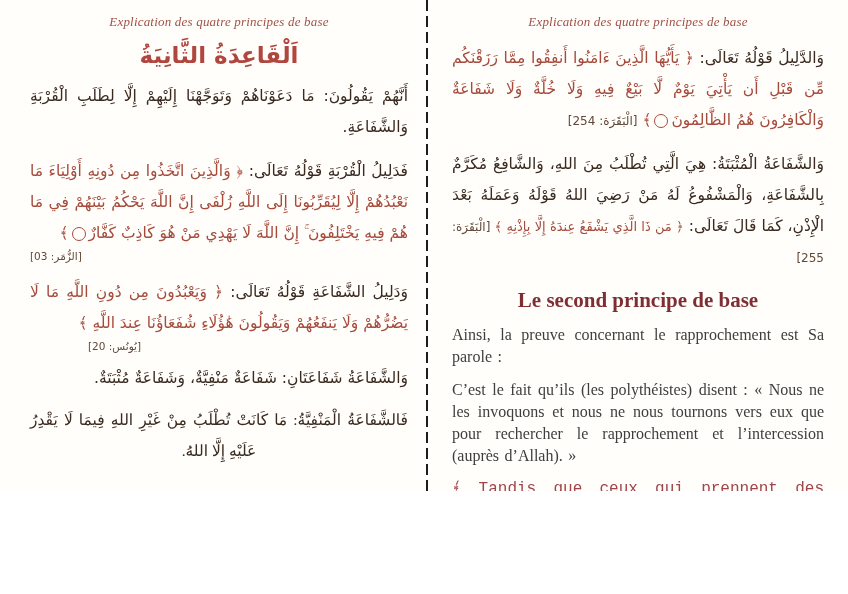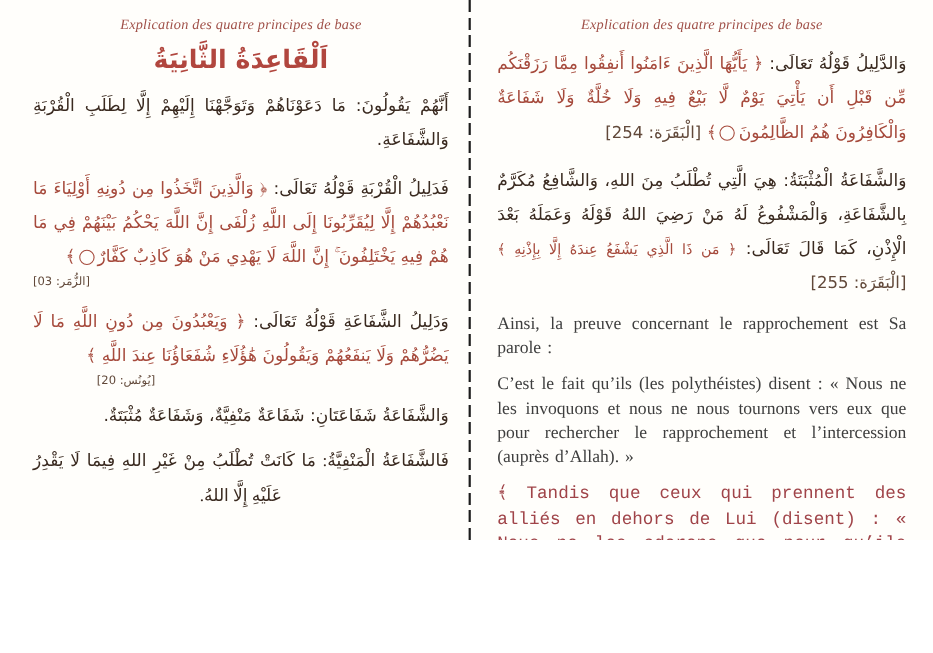--- a/index.html
+++ b/index.html
@@ -46,21 +46,21 @@
     border:1px solid #a64a3c; border-radius:50%;
     vertical-align:middle; margin:0 3px;
   }
   .ref {
     direction:rtl; font-family:"DejaVu Sans", sans-serif;
     font-size:10.5px; color:#614839; line-height:1.4;
     margin:0;
   }
   .ref-right { text-align:right; padding-left:0; padding-right:18px; text-align:left; direction:rtl; }
   .ref-left  { text-align:left; padding-left:58px; direction:rtl; text-align:left; }
-  .ref-inline { font-size:15px; color:#614839; }
+  .ref-inline { font-size:12px; color:#614839; }
   .q-small { font-size:0.84em; }
   .last-center { text-align-last:center;font-family:Liberation Serif, serif; }
 
   .fr-heading {
     text-align:center; font-weight:bold;
     font-size:21px; color:#7e2f34;
     margin:15px 0 0 0; font-family:"Liberation Serif", serif;
   }
   .fr {
     font-size:16px; line-height:1.38; color:#3e3e3e;
@@ -116,20 +116,21 @@
     <div class="running-header">Explication des quatre principes de base</div>
 
     <p class="ar">
       <span>وَالدَّلِيلُ قَوْلُهُ تَعَالَى: </span><span class="q">﴿ يَأَيُّهَا الَّذِينَ ءَامَنُوا أَنفِقُوا مِمَّا رَزَقْنَكُم مِّن قَبْلِ أَن يَأْتِيَ يَوْمٌ لَّا بَيْعٌ فِيهِ وَلَا خُلَّةٌ وَلَا شَفَاعَةٌ وَالْكَافِرُونَ هُمُ الظَّالِمُونَ</span><span class="rosette"></span><span class="q">﴾</span> <span class="ref-inline">[الْبَقَرَة: 254]</span>
     </p>
 
     <p class="ar">
       <span>وَالشَّفَاعَةُ الْمُثْبَتَةُ: هِيَ الَّتِي تُطْلَبُ مِنَ اللهِ، وَالشَّافِعُ مُكَرَّمٌ بِالشَّفَاعَةِ، وَالْمَشْفُوعُ لَهُ مَنْ رَضِيَ اللهُ قَوْلَهُ وَعَمَلَهُ بَعْدَ الْإِذْنِ، كَمَا قَالَ تَعَالَى: </span><span class="q q-small">﴿ مَن ذَا الَّذِي يَشْفَعُ عِندَهُ إِلَّا بِإِذْنِهِ ﴾ </span><span class="ref-inline">[الْبَقَرَة: 255]</span>
     </p>
 
+    <h2 class="fr-heading">Le second principe de base</h2>
 
     <p class="fr">Ainsi, la preuve concernant le rapprochement est Sa parole :</p>
 
     <p class="fr">C’est le fait qu’ils (les polythéistes) disent : « Nous ne les invoquons et nous ne nous tournons vers eux que pour rechercher le rapprochement et l’intercession (auprès d’Allah). »</p>
 
     <p class="fr fr-red">﴾ Tandis que ceux qui prennent des alliés en dehors de Lui (disent) : « Nous ne les adorons que pour qu’ils nous rapprochent davantage</p>
 
   </div>
 
 </div>

